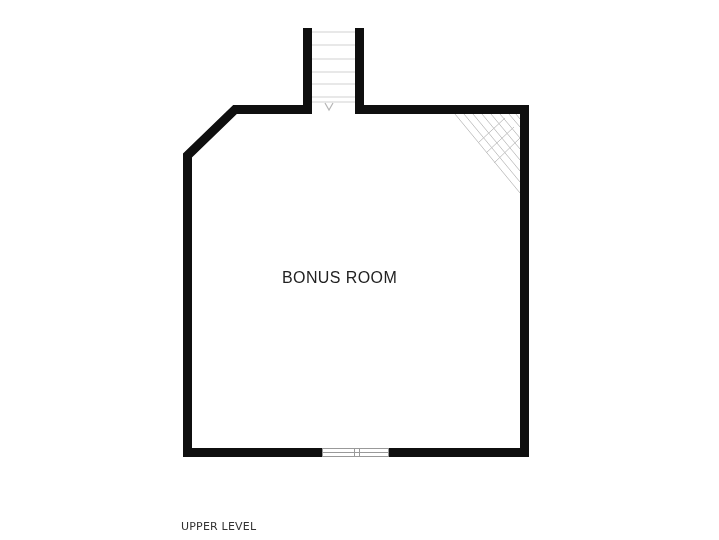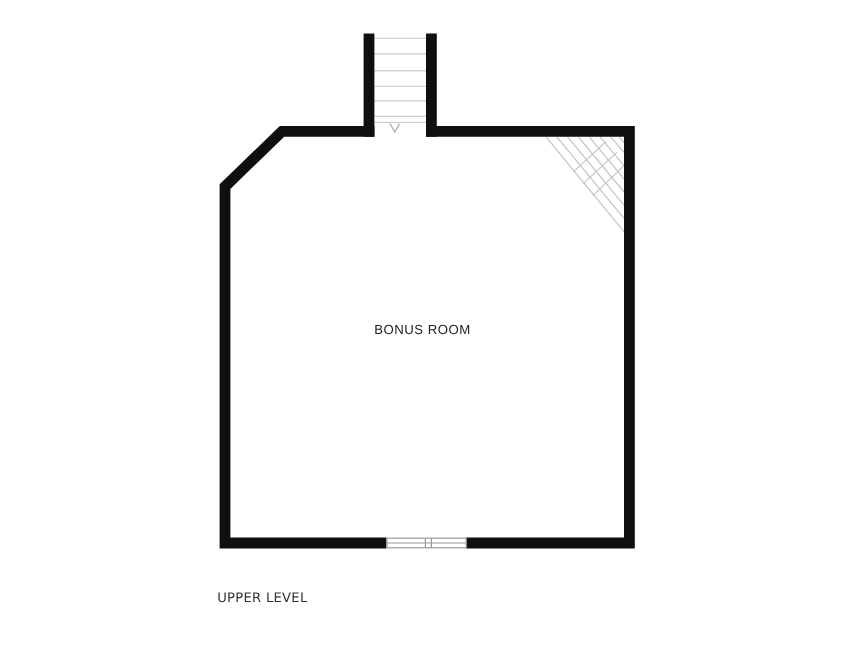--- a/index.html
+++ b/index.html
@@ -18,31 +18,31 @@
   .plan-svg {
     position: absolute;
     left: 0;
     top: 0;
   }
   .room-label {
     position: absolute;
     left: 282px;
     top: 269px;
     width: 140px;
-    text-align: center;
+    text-align: left;
     font-family: "Liberation Sans", sans-serif;
-    font-size: 11px;
+    font-size: 16px;
     letter-spacing: 0.4px;
     color: #222222;
     white-space: nowrap;
   }
   .level-label {
     position: absolute;
     left: 181px;
-    top: 492px;
+    top: 520px;
     font-family: "DejaVu Sans", sans-serif;
     font-size: 11px;
     letter-spacing: 0.2px;
     color: #333333;
     white-space: nowrap;
   }
 </style>
 </head>
 <body>
 

